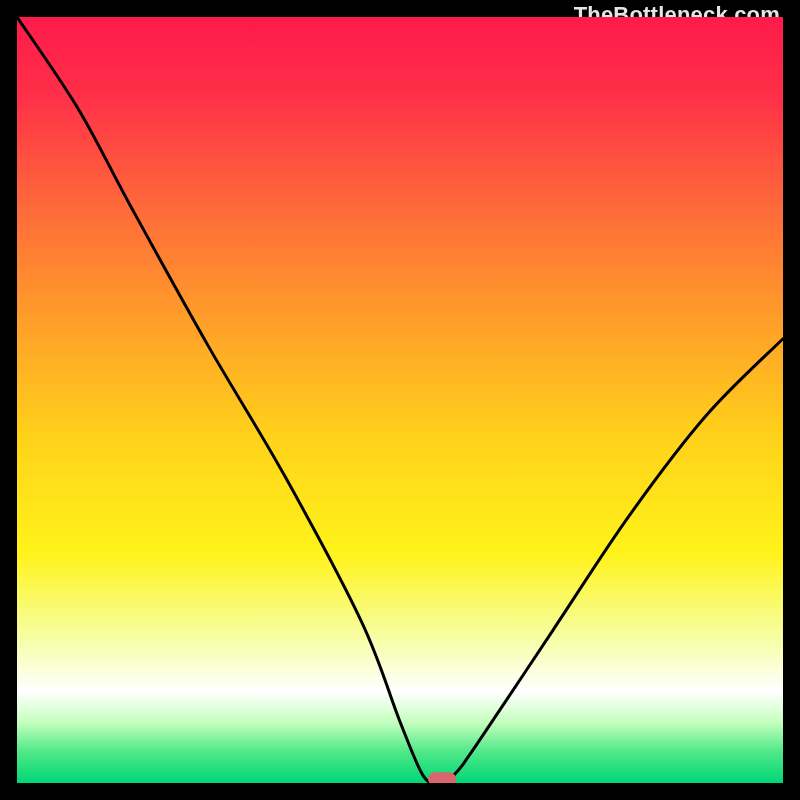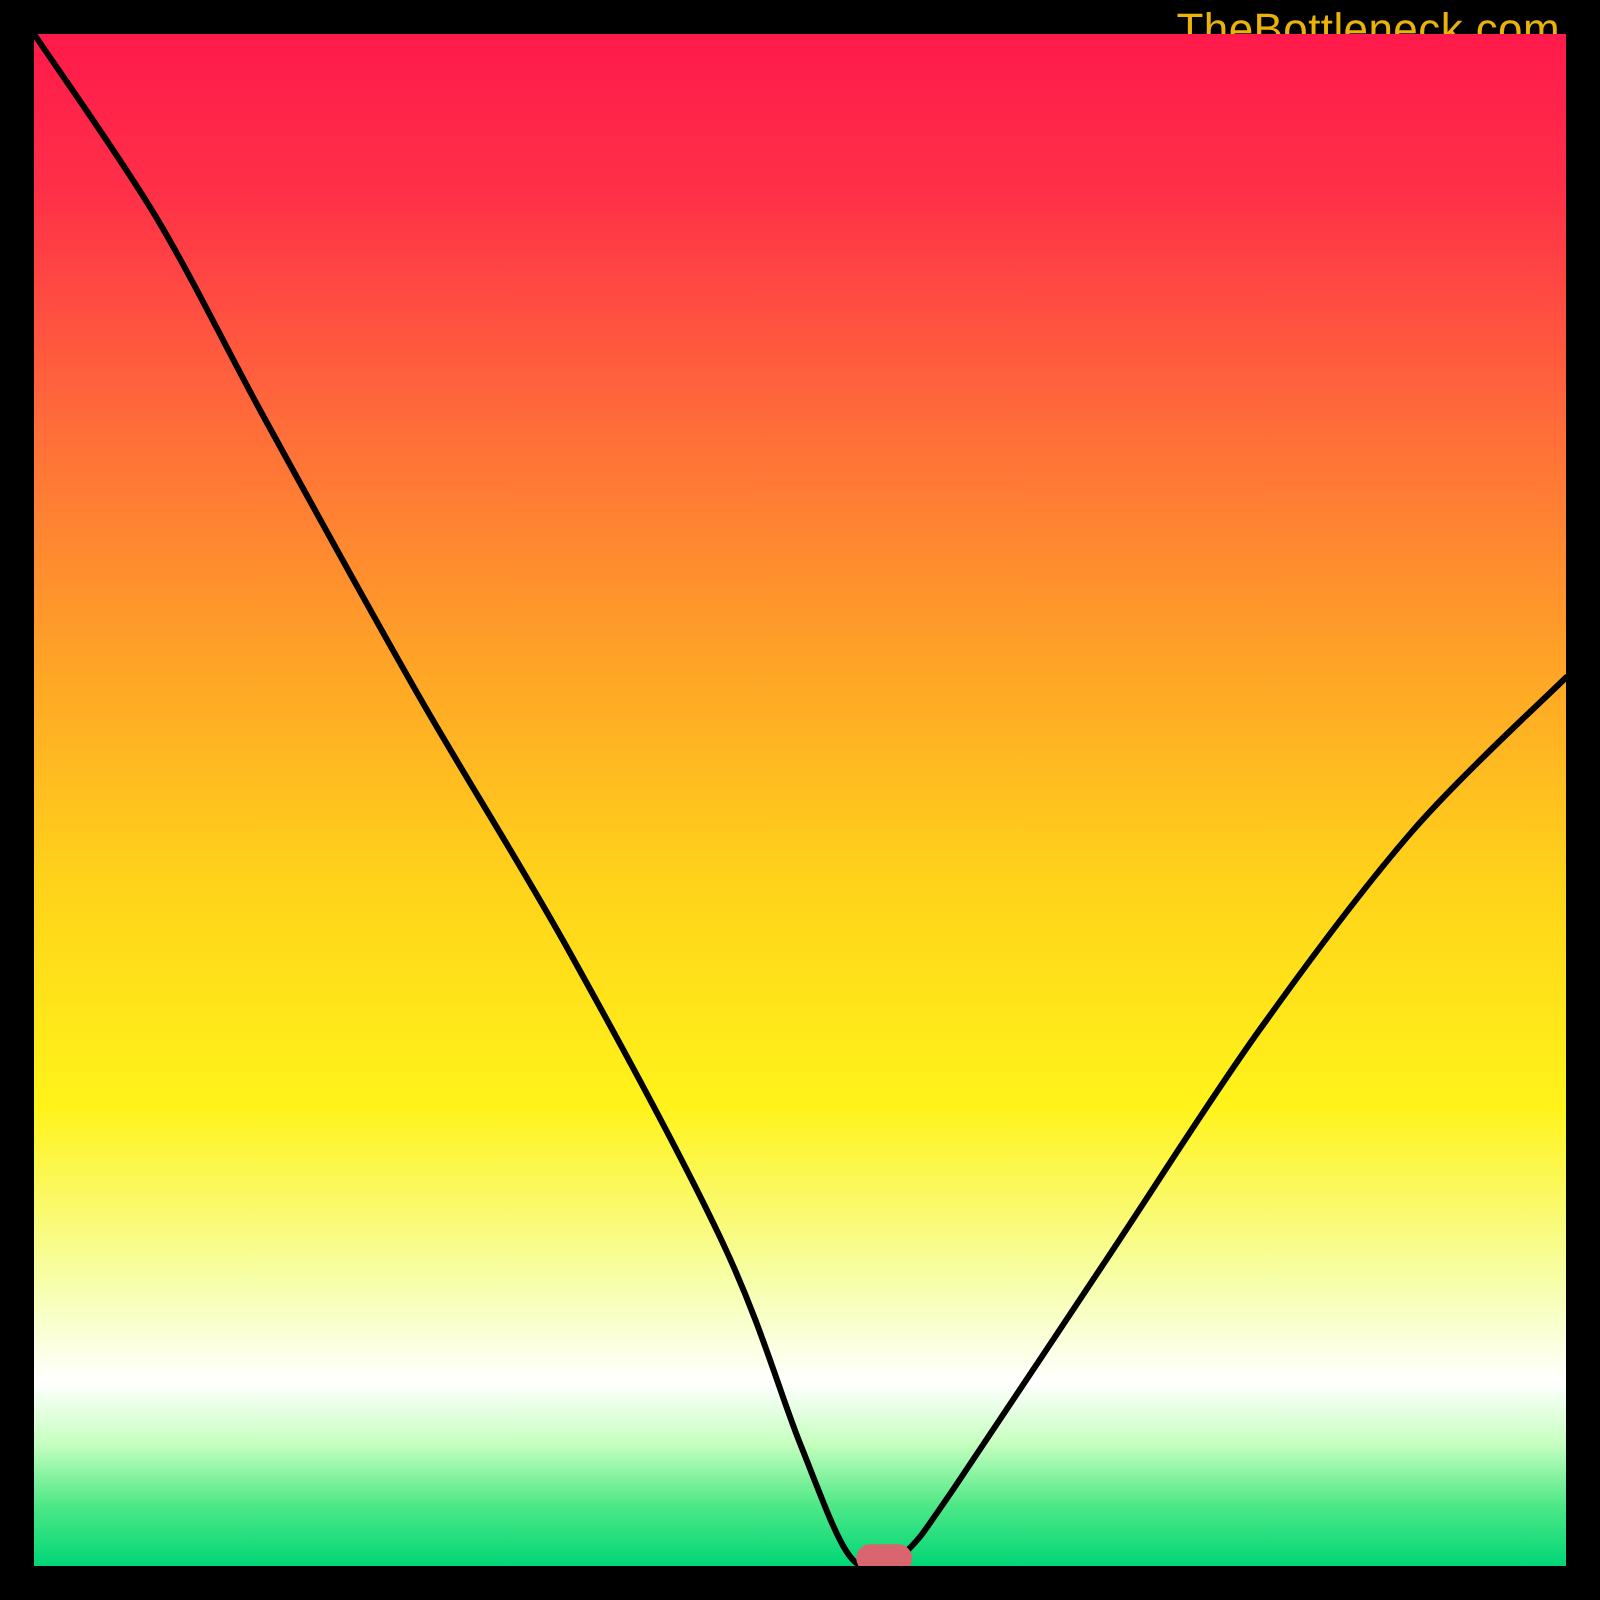--- a/index.html
+++ b/index.html
@@ -16,23 +16,23 @@
     left: 17px;
     top: 17px;
     width: 766px;
     height: 766px;
     box-sizing: border-box;
   }
   .attribution {
     position: absolute;
     top: 2px;
     right: 20px;
-    color: #eab308;
+    color: #e5e5e5;
     font-size: 22px;
-    font-weight: 400;
+    font-weight: 700;
     letter-spacing: 0.2px;
     user-select: none;
   }
   svg {
     display: block;
   }
 </style>
 </head>
 <body>
 

